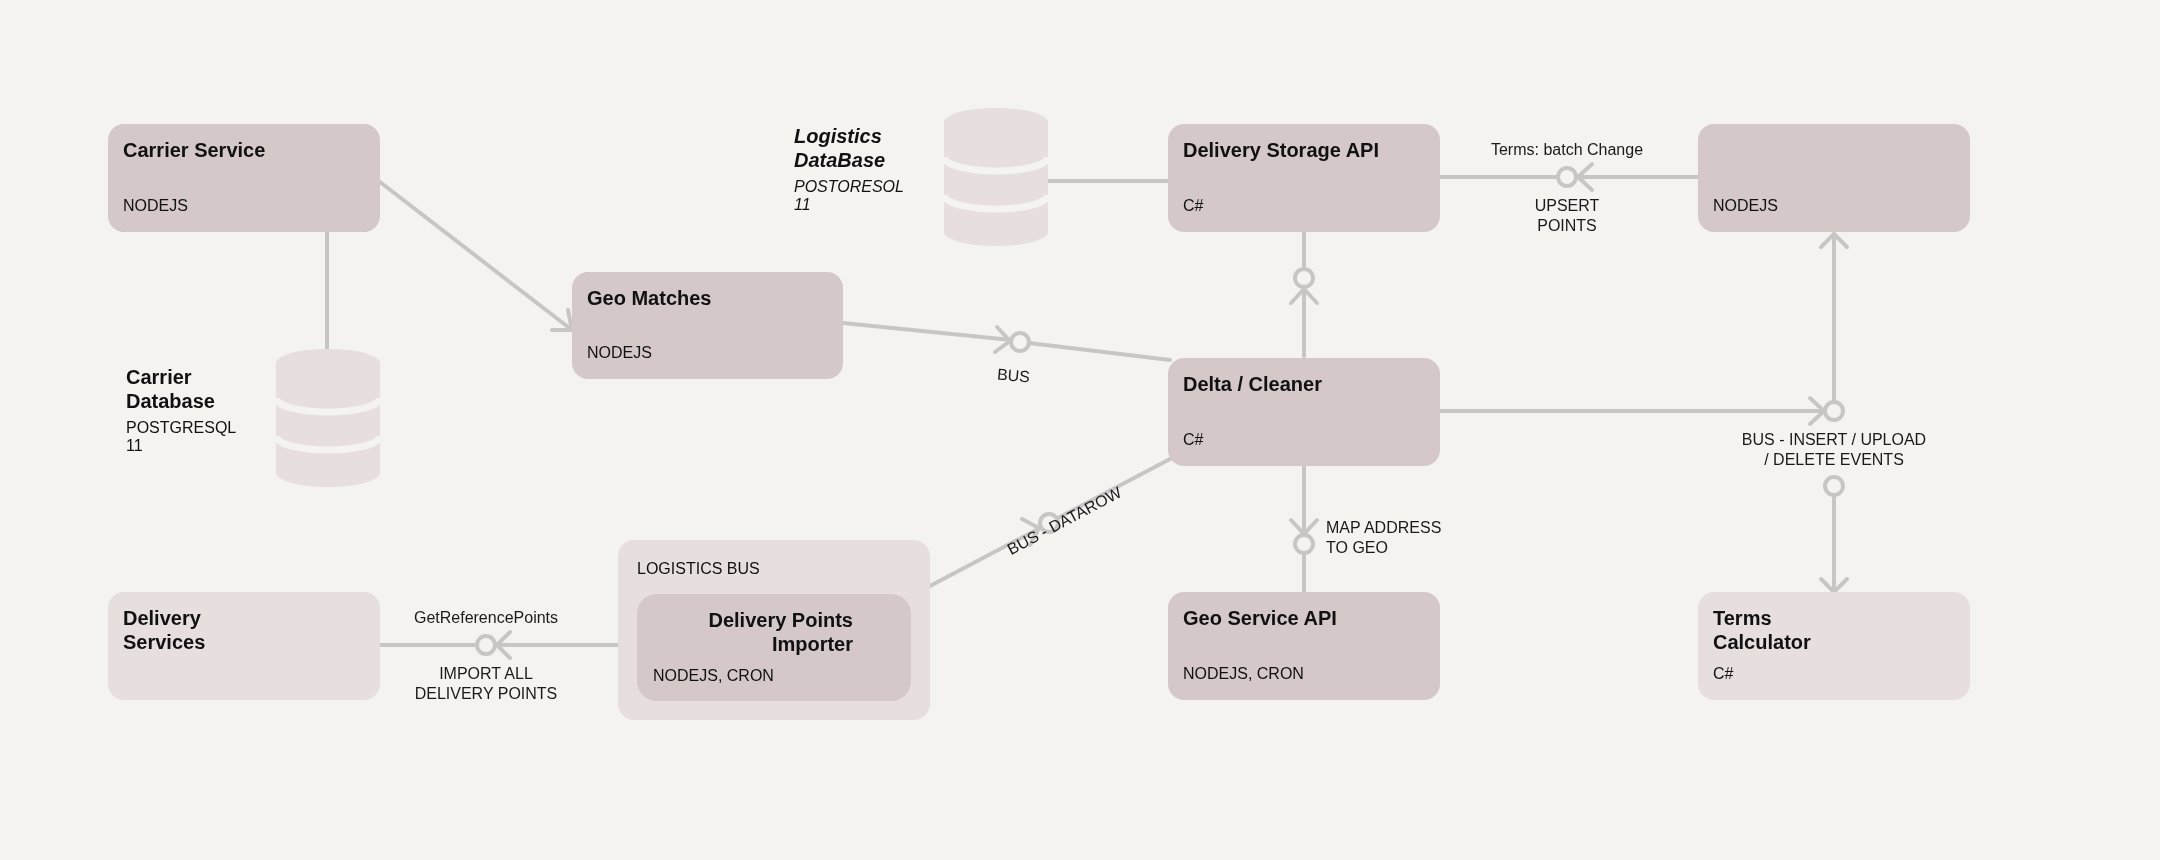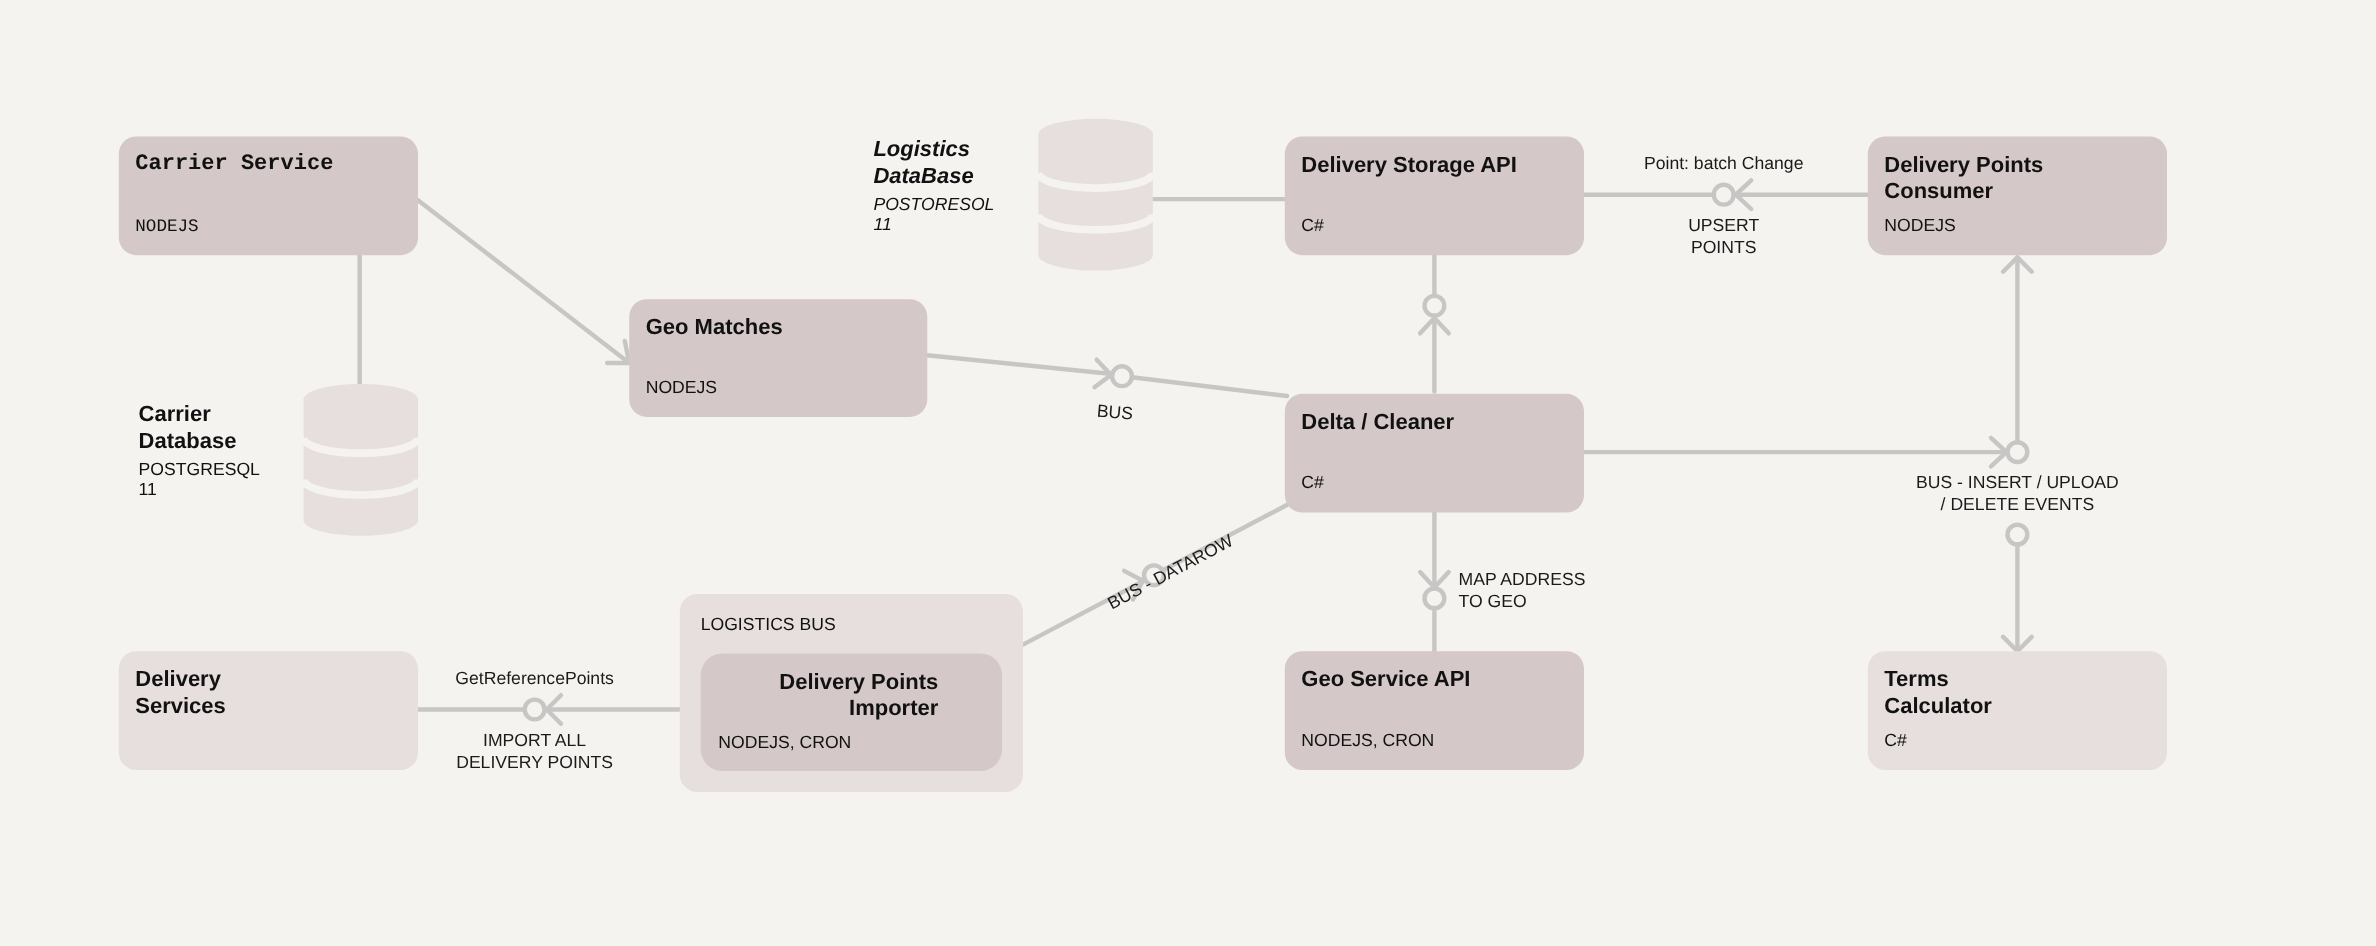--- a/index.html
+++ b/index.html
@@ -101,37 +101,36 @@
 
   <g fill="#e6dfdd">
     <rect x="944" y="122" width="104" height="110"></rect>
     <ellipse cx="996" cy="122" rx="52" ry="14"></ellipse>
     <ellipse cx="996" cy="232" rx="52" ry="14"></ellipse>
     <path d="M944,157 a52,14 0 0 0 104,0" stroke="#f4f3f0" stroke-width="7" fill="none"></path>
     <path d="M944,195 a52,14 0 0 0 104,0" stroke="#f4f3f0" stroke-width="7" fill="none"></path>
   </g>
 </svg>
 
-<div class="node dark" style="left:108px; top:124px; width:272px; height:108px;font-family:Liberation Mono, monospace;">
+<div class="node dark" style="left:108px; top:124px; width:272px; height:108px;">
   <div class="title">Carrier Service</div>
   <div class="tech">NODEJS</div>
 </div>
 
 <div class="node dark" style="left:572px; top:272px; width:271px; height:107px;">
   <div class="title">Geo Matches</div>
   <div class="tech">NODEJS</div>
 </div>
 
 <div class="node dark" style="left:1168px; top:124px; width:272px; height:108px;">
   <div class="title">Delivery Storage API</div>
   <div class="tech">C#</div>
 </div>
 
 <div class="node dark" style="left:1698px; top:124px; width:272px; height:108px;">
-  <div class="title title-wrap">Delivery Points Consumer</div>
   <div class="tech">NODEJS</div>
 </div>
 
 <div class="node dark" style="left:1168px; top:358px; width:272px; height:108px;">
   <div class="title">Delta / Cleaner</div>
   <div class="tech">C#</div>
 </div>
 
 <div class="node light" style="left:108px; top:592px; width:272px; height:108px;">
   <div class="title" style="width:120px;">Delivery Services</div>
@@ -158,21 +157,21 @@
 <div class="dblabel" style="left:126px; top:365px; width:130px;">
   <div class="title">Carrier Database</div>
   <div class="tech">POSTGRESQL 11</div>
 </div>
 <div class="dblabel" style="left:794px; top:124px; width:130px;font-style:italic;">
   <div class="title">Logistics DataBase</div>
   <div class="tech">POSTORESOL 11</div>
 </div>
 
 <div class="elabel" style="left:997px; top:366px; transform:rotate(5deg);">BUS</div>
-<div class="elabel center" style="left:1467px; top:140px; width:200px;">Point: batch Change</div>
+<div class="elabel center" style="left:1467px; top:140px; width:200px;">Terms: batch Change</div>
 <div class="elabel center" style="left:1517px; top:196px; width:100px; white-space:normal;">UPSERT POINTS</div>
 <div class="elabel center" style="left:1724px; top:430px; width:220px;">BUS - INSERT / UPLOAD</div>
 <div class="elabel center" style="left:1724px; top:450px; width:220px;">/ DELETE EVENTS</div>
 <div class="elabel" style="left:1004px; top:542px; transform:rotate(-28deg); transform-origin:left top;">BUS - DATAROW</div>
 <div class="elabel" style="left:1326px; top:518px;">MAP ADDRESS</div>
 <div class="elabel" style="left:1326px; top:538px;">TO GEO</div>
 <div class="elabel center" style="left:386px; top:608px; width:200px;">GetReferencePoints</div>
 <div class="elabel center" style="left:386px; top:664px; width:200px;">IMPORT ALL</div>
 <div class="elabel center" style="left:386px; top:684px; width:200px;">DELIVERY POINTS</div>
 

